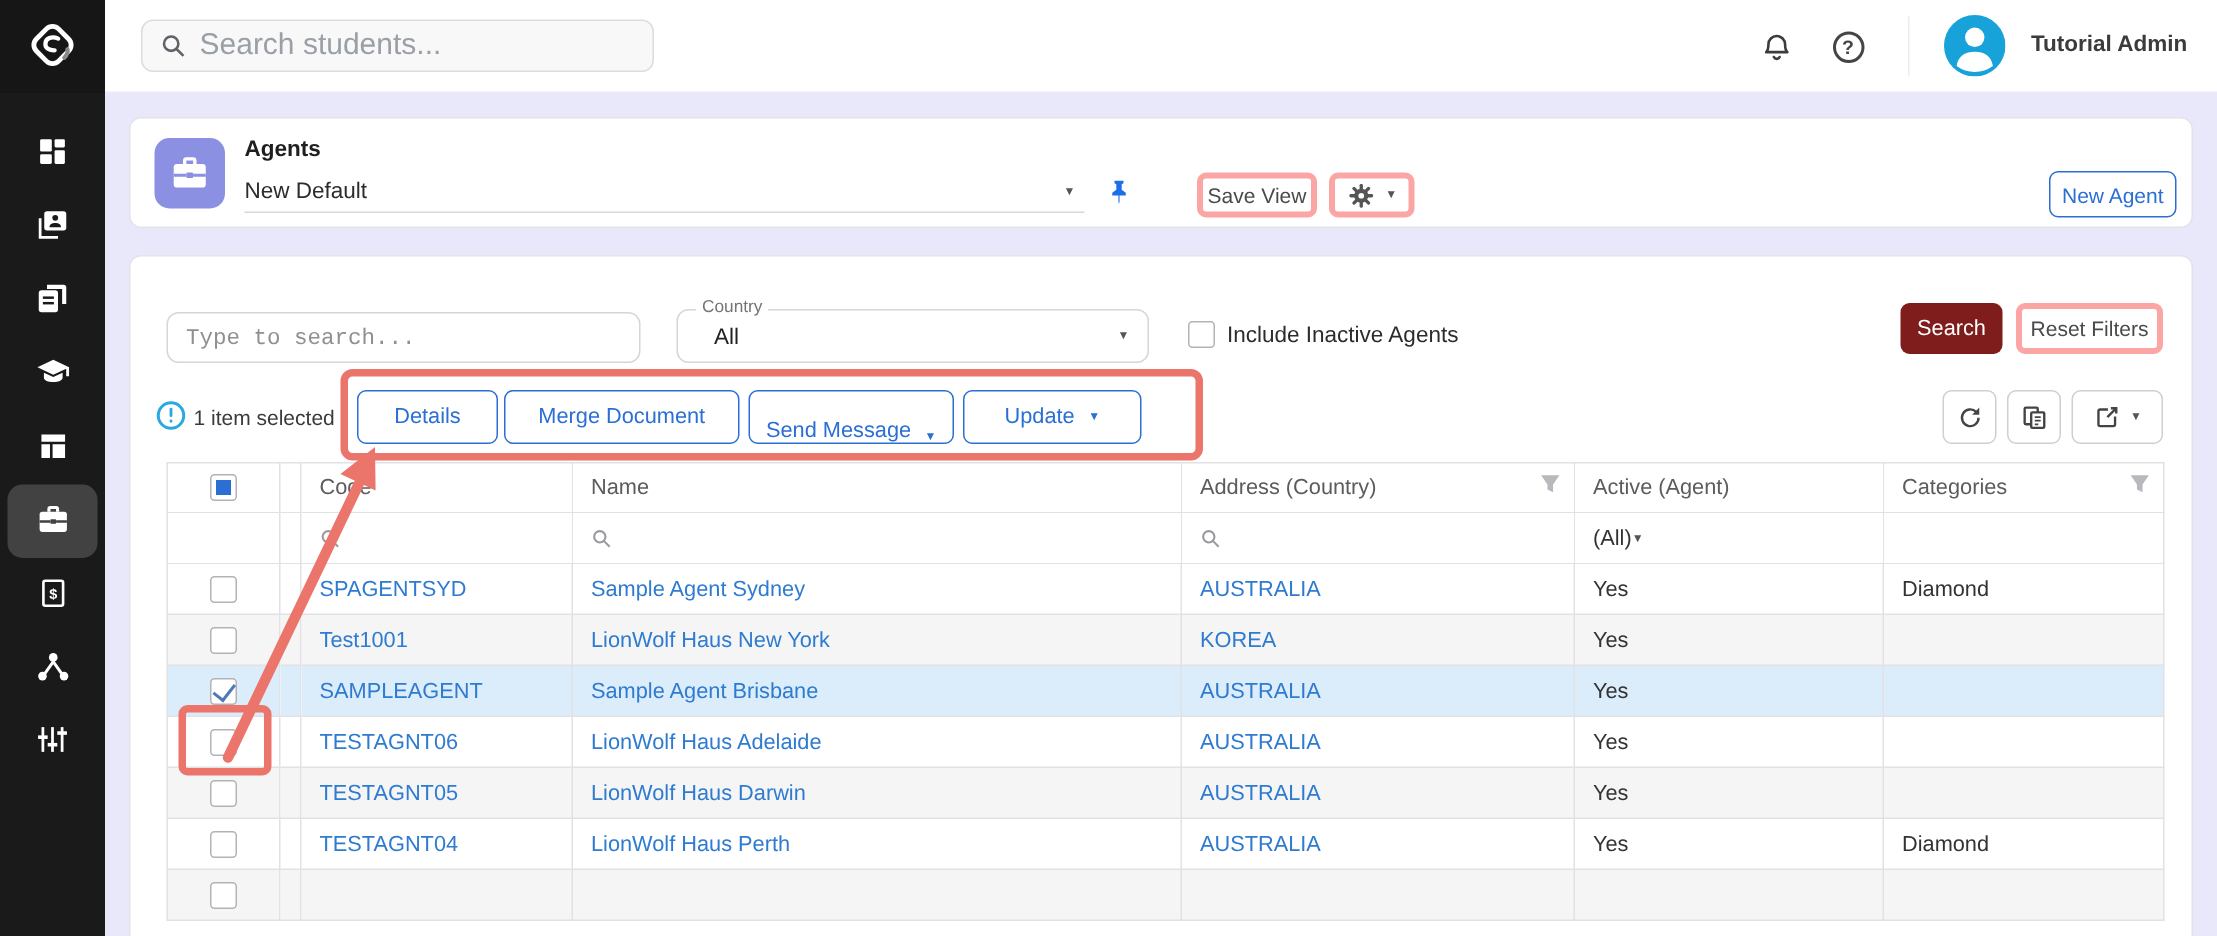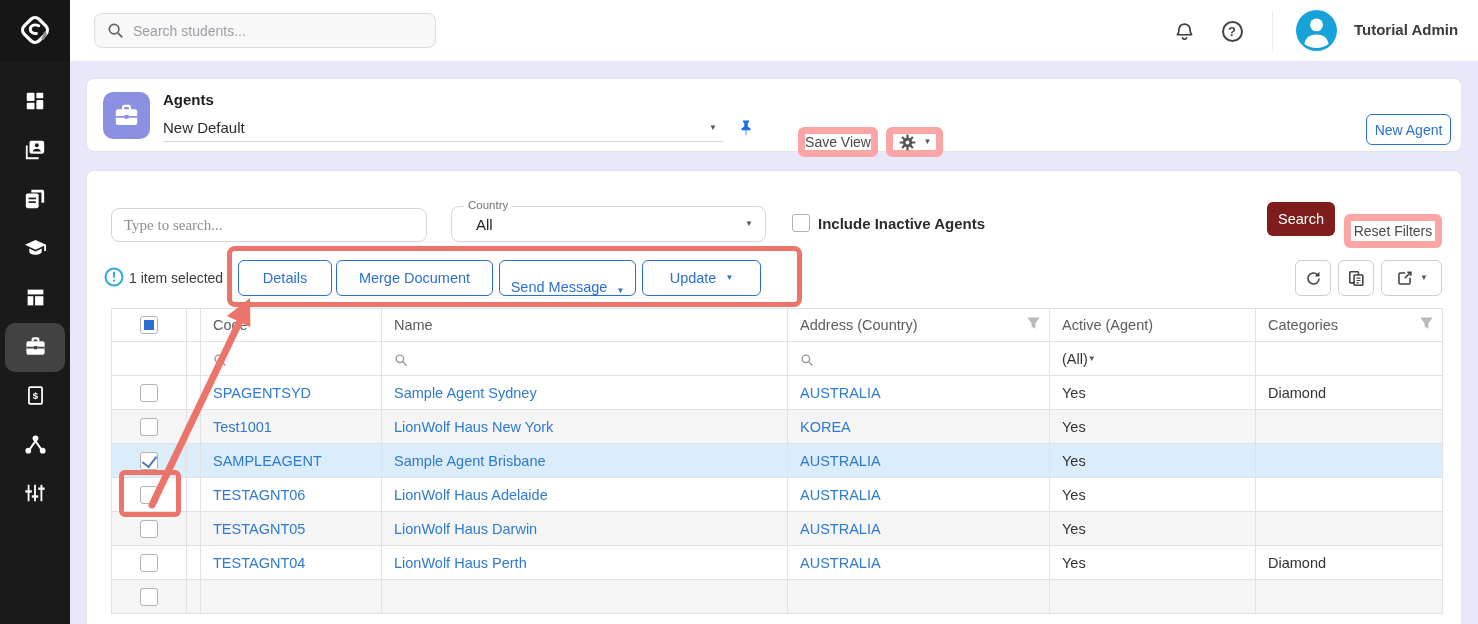--- a/index.html
+++ b/index.html
@@ -17,21 +17,21 @@
   .nav { position:absolute; top:78px; left:0; width:70px; }
   .nav-item { width:60px; height:49px; margin:0 auto; display:flex; align-items:center; justify-content:center; border-radius:10px; }
   .nav-item.active { background:#424242; }
 
   
   .topbar { position:absolute; left:70px; top:0; width:1408px; height:62px; background:#fff; border-bottom:1px solid #ebebf3; z-index:4; }
   .search-wrap { position:absolute; left:24px; top:13px; width:342px; height:35px; }
   .search-wrap svg { position:absolute; left:13px; top:9px; }
   .search-input {
     width:100%; height:100%; background:#f8f8f9; border:1px solid #dadce0; border-radius:8px;
-    padding:0 12px 0 38px; font-size:14px; color:#333; outline:none; font-family:inherit;
+    padding:0 12px 0 38px; font-size:20px; color:#333; outline:none; font-family:inherit;
   }
   .search-input::placeholder { color:#9aa0a6; }
   .tb-icon { position:absolute; top:19px; width:24px; height:24px; display:flex; align-items:center; justify-content:center; }
   .help-circle { width:21px; height:21px; border:2px solid #454545; border-radius:50%; display:flex; align-items:center; justify-content:center;
     font-size:13px; font-weight:bold; color:#454545; }
   .tb-divider { position:absolute; left:1202px; top:11px; width:1px; height:40px; background:#ececec; }
   .avatar { position:absolute; left:1226px; top:10px; width:41px; height:41px; }
   .user-name { position:absolute; left:1284px; top:21px; font-size:15px; font-weight:bold; color:#3b3b3b; }
 
   
@@ -42,41 +42,41 @@
   
   .app-icon { position:absolute; left:16px; top:13px; width:47px; height:47px; border-radius:10px; background:#8c90e2;
     display:flex; align-items:center; justify-content:center; }
   .page-title { position:absolute; left:76px; top:12px; font-size:15px; font-weight:bold; color:#1f1f1f; }
   .view-select { position:absolute; left:76px; top:35px; width:560px; height:28px; border-bottom:1px solid #d8d8d8;
     font-size:15px; color:#2c2c2c; display:flex; align-items:center; }
   .view-select .caret { position:absolute; right:6px; }
   .caret { font-size:8px; color:#555; line-height:1; }
   .pin-btn { position:absolute; left:648px; top:38px; width:22px; height:22px; display:flex; align-items:center; justify-content:center; }
   .btn { display:flex; align-items:center; justify-content:center; border-radius:6px; background:#fff; font-size:14px; font-family:inherit; }
-  .btn-gray { border:7px solid #fca5a5; color:#4a4a4a;margin-top:12px; }
+  .btn-gray { border:4px solid #fca5a5; color:#4a4a4a; }
   .btn-blue-outline { border:1px solid #2b6fd4; color:#2b6fd4; }
   .btn-primary { background:#7f1d1d; color:#fff; border:none; font-size:14.5px; }
   .save-view { position:absolute; left:711px; top:36px; width:80px; height:30px; }
   .gear-btn  { position:absolute; left:799px; top:36px; width:57px; height:30px; gap:7px; }
   .new-agent { position:absolute; left:1279px; top:35px; width:85px; height:31px; }
 
   
   .type-search { position:absolute; left:24px; top:37px; width:316px; height:34px; border:1px solid #d6d6da; border-radius:8px;
-    padding:0 12px; font-size:15px; color:#333; outline:none; font-family:Liberation Serif, serif; background:#fff; }
+    padding:0 12px; font-size:15px; color:#333; outline:none; font-family:Liberation Mono, monospace; background:#fff; }
   .type-search::placeholder { color:#8f8f94; }
   .country-select { position:absolute; left:364px; top:35px; width:315px; height:36px; border:1px solid #d6d6da; border-radius:8px;
     display:flex; align-items:center; padding:0 24px; font-size:15px; color:#222; }
   .country-label { position:absolute; left:12px; top:-8px; background:#fff; padding:0 4px; font-size:11.5px; color:#737378; }
   .country-select .caret { position:absolute; right:12px; }
   .cbx { width:18px; height:18px; border:1px solid #b3b3b6; border-radius:3px; background:#fff; position:relative; }
   .cbx.indeterminate::after { content:""; position:absolute; inset:3px; background:#2b6fd4; }
   .cbx.checked::after { content:""; position:absolute; left:4px; top:0; width:7px; height:12px;
     border-right:2px solid #4f7ab3; border-bottom:2px solid #4f7ab3; transform:rotate(38deg); }
   .inactive-cbx { position:absolute; left:705px; top:43px; }
-  .inactive-label { position:absolute; left:731px; top:44px; font-size:15px; color:#2c2c2c;font-weight:bold; }
+  .inactive-label { position:absolute; left:731px; top:44px; font-size:15px; color:#2c2c2c; }
   .search-btn { position:absolute; left:1180px; top:31px; width:68px; height:34px; }
   .reset-btn  { position:absolute; left:1257px; top:31px; width:98px; height:34px; }
 
   
   .sel-info-icon { position:absolute; left:17px; top:96px; }
   .sel-info-text { position:absolute; left:42px; top:99px; font-size:14px; color:#3a3a3a; }
   .action-btn { position:absolute; top:89px; height:36px; font-size:14.5px; gap:9px; }
   .icon-btn { position:absolute; top:89px; height:36px; border:1px solid #cfcfd3; border-radius:6px; background:#fff;
     display:flex; align-items:center; justify-content:center; gap:6px; }
 

